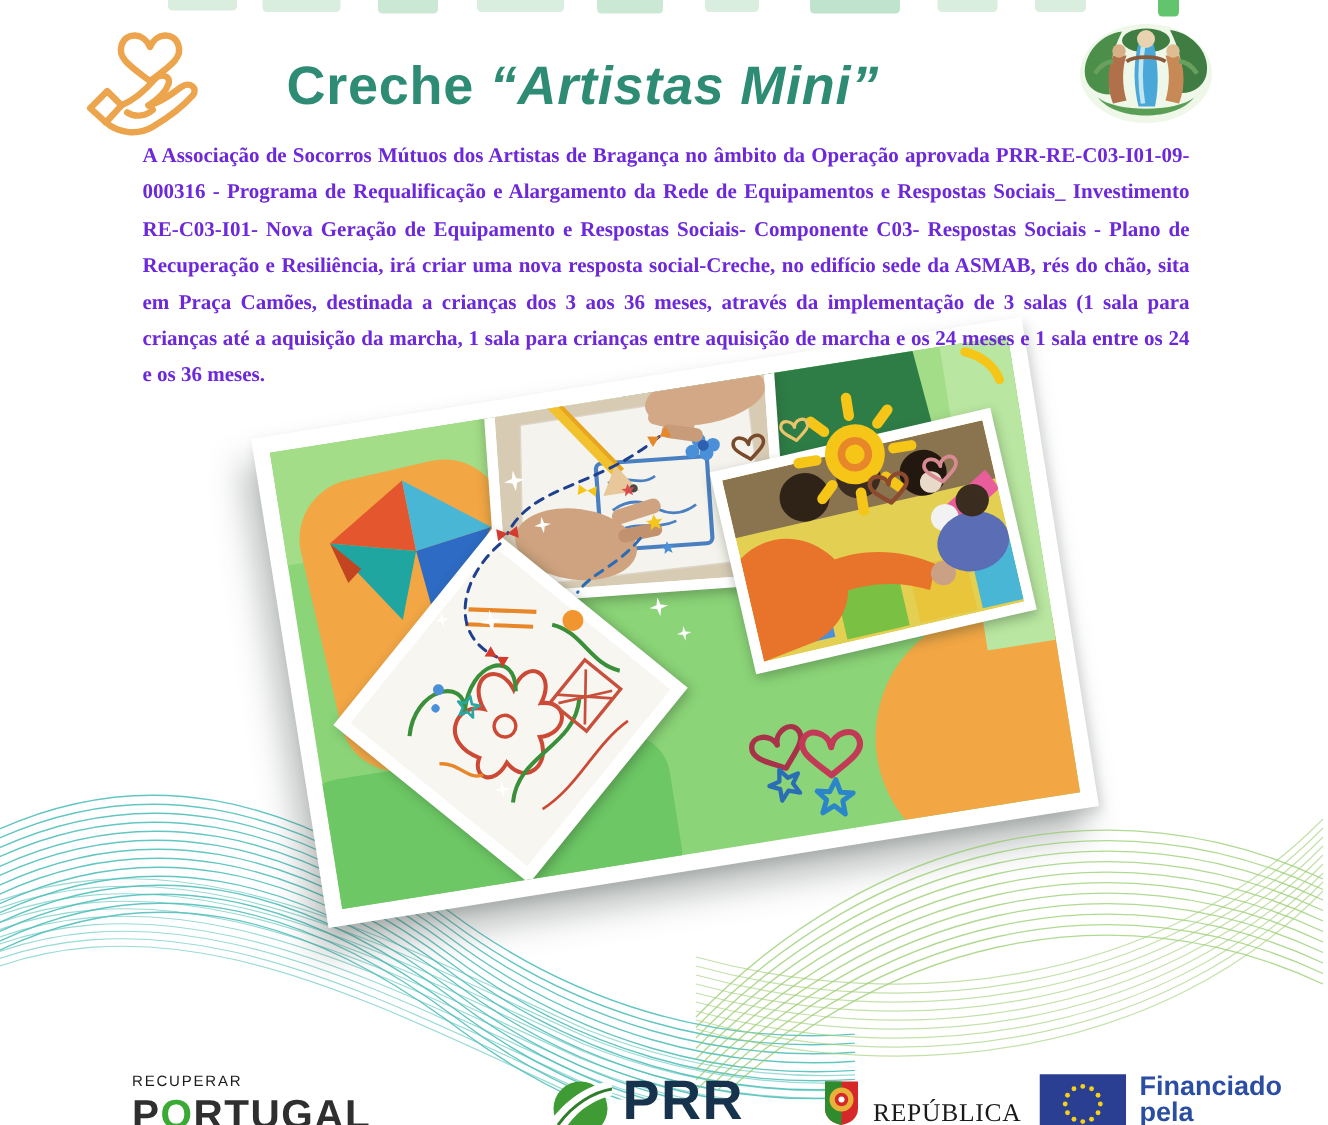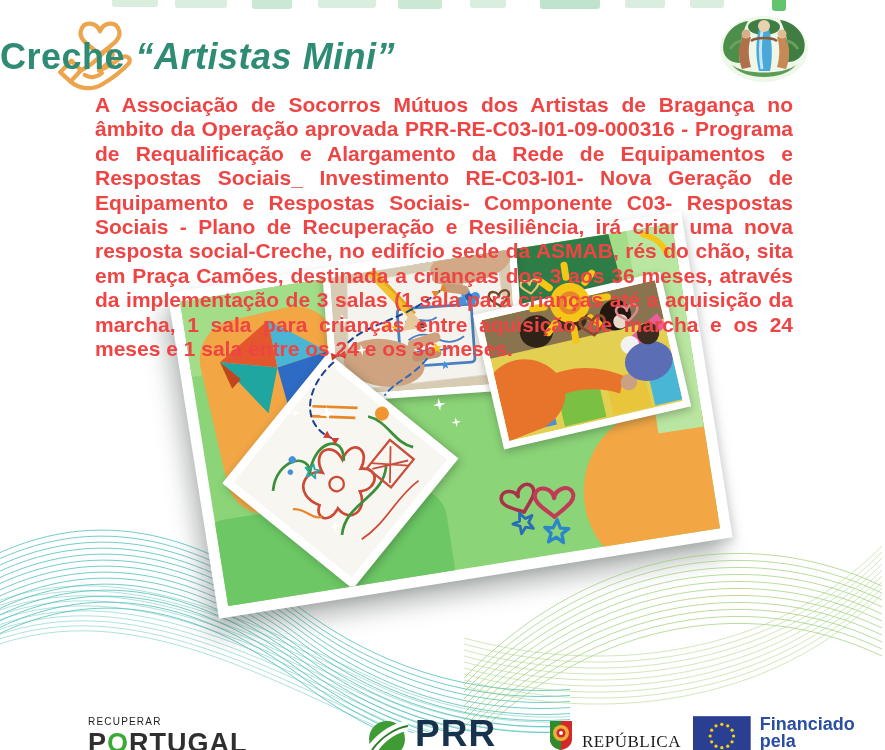--- a/index.html
+++ b/index.html
@@ -20,30 +20,30 @@
   .top-remnant .r6{left:470px;width:36px;height:8px;}
   .top-remnant .r7{left:540px;width:60px;height:9px;background:rgba(130,200,155,.5);}
   .top-remnant .r8{left:625px;width:40px;height:8px;}
   .top-remnant .r9{left:690px;width:34px;height:8px;}
   .top-remnant .r10{left:772px;width:14px;height:11px;background:rgba(60,181,74,.8);}
 
   
   .hand-icon{left:52px;top:18px;z-index:6;}
   .org-logo{left:718px;top:13px;z-index:6;}
   .page-title{
-    left:0;top:36px;width:777px;text-align:left;z-index:6;
+    left:0;top:36px;width:777px;text-align:center;z-index:6;
     font-size:36px;font-weight:bold;color:#2E8B74;letter-spacing:.5px;
   }
   .page-title .it{font-style:italic;}
 
   
   .intro{
     left:95px;top:93px;width:698px;z-index:10;
-    font-size:21px;font-weight:bold;color:#ef4444;
-    line-height:24.4px;text-align:justify;
+    font-size:14px;font-weight:bold;color:#6d28d9;
+    line-height:24.4px;text-align:justify;font-family:Liberation Serif, serif;
   }
 
   
   .card{
     left:190px;top:250px;width:520px;height:330px;z-index:2;
     background:#ffffff;padding:11px;box-sizing:border-box;
     transform:rotate(-9deg);
     box-shadow:-10px 16px 22px rgba(70,80,75,.35), 2px 4px 8px rgba(70,80,75,.2);
   }
   .card-inner{position:relative;width:498px;height:308px;overflow:hidden;background:#8bd477;}

